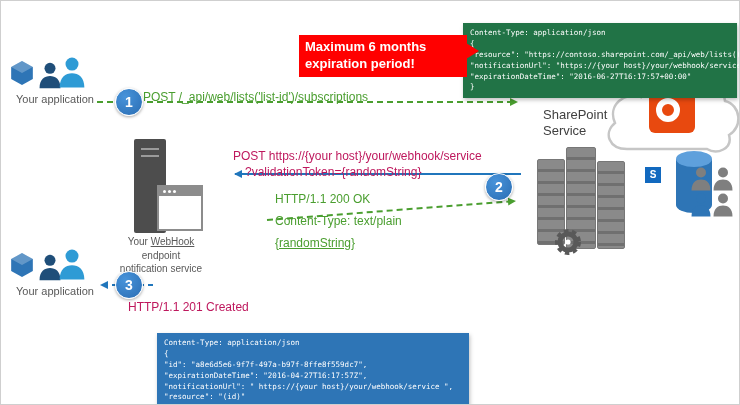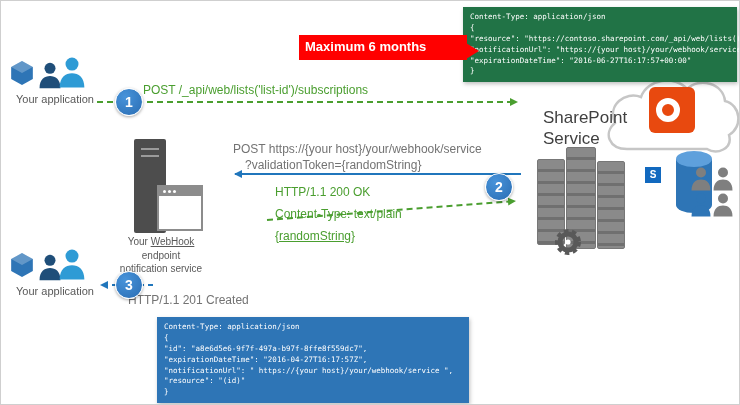--- a/index.html
+++ b/index.html
@@ -1,32 +1,32 @@
 <!DOCTYPE html>
 <html><head>
 <meta charset="utf-8">
 <style>
   html,body{margin:0;padding:0;background:#ffffff;}
   #canvas{position:relative;width:740px;height:405px;background:#fff;border:1px solid #cfcfcf;
           box-sizing:border-box;font-family:"Liberation Sans",sans-serif;overflow:hidden;}
   .abs{position:absolute;}
   svg.overlay{position:absolute;left:0;top:0;z-index:1;}
   .green-text{color:#4a9e2f;}
-  .blue-text{color:#737373;}
+  .blue-text{color:#be185d;}
   .u{text-decoration:underline;}
-  .step-label{position:absolute;font-size:12px;z-index:4;white-space:nowrap;}
+  .step-label{position:absolute;font-size:12px;z-index:4;white-space:nowrap;margin-top:7px;}
   
   .num{position:absolute;z-index:6;width:26px;height:26px;border-radius:50%;
        background:radial-gradient(circle at 35% 30%,#4793da,#2a6db3);
        border:1px solid #fff;box-shadow:0 1px 3px rgba(0,0,0,.35);
        color:#fff;font-size:14px;font-weight:bold;text-align:center;line-height:26px;}
   
   .code{position:absolute;z-index:5;color:#fff;font-family:"DejaVu Sans Mono",monospace;
         font-size:7.5px;line-height:1.45;padding:5px 7px;box-sizing:border-box;
-        box-shadow:1px 2px 4px rgba(0,0,0,.25);white-space:nowrap;}
+        box-shadow:1px 2px 4px rgba(0,0,0,.25);white-space:nowrap;margin-top:16px;}
   .code.green{left:462px;top:6px;width:274px;background:#217346;}
   .code.blue{left:156px;top:316px;width:312px;background:#2e75b6;}
   
   .callout{position:absolute;z-index:7;background:#ff0000;color:#fff;font-weight:bold;
            font-size:13px;line-height:1.3;text-align:left;padding:4px 6px;}
   #callout-expiration{left:298px;top:34px;width:156px;}
   #callout-respond{left:424px;top:238px;width:126px;}
   .tail-right{position:absolute;right:-12px;top:8px;width:0;height:0;
               border-left:13px solid #ff0000;border-top:8px solid transparent;border-bottom:8px solid transparent;}
   .tail-up{position:absolute;left:4px;top:-12px;width:0;height:0;
@@ -48,21 +48,21 @@
   .win-dot{position:absolute;top:3px;left:4px;width:3px;height:3px;background:#fff;border-radius:50%;
            box-shadow:5px 0 0 #fff,10px 0 0 #fff;}
   #webhook-label{position:absolute;left:94px;top:234px;width:132px;text-align:center;
                  font-size:10px;color:#595959;line-height:1.35;z-index:3;}
   
   #step2-request{left:232px;top:140px;font-size:12px;line-height:1.35;}
   #step2-request .ind{padding-left:12px;}
   #step2-response{left:274px;top:184px;font-size:12px;}
   #step2-response div{margin-bottom:8px;}
   
-  #sp-label{position:absolute;left:542px;top:106px;font-size:17px;color:#404040;line-height:1.25;z-index:4;}
+  #sp-label{position:absolute;left:542px;top:106px;font-size:13px;color:#404040;line-height:1.25;z-index:4;}
   .rack{position:absolute;border-radius:2px;z-index:2;border:1px solid #777;
         background:repeating-linear-gradient(to bottom,#8a8a8a 0 9px,#707070 9px 12px);}
   #rack1{left:536px;top:158px;width:26px;height:84px;}
   #rack2{left:565px;top:146px;width:28px;height:100px;}
   #rack3{left:596px;top:160px;width:26px;height:86px;}
   #sbadge{position:absolute;left:644px;top:166px;width:16px;height:16px;background:#1269bf;color:#fff;
           font-size:10px;font-weight:bold;text-align:center;line-height:16px;z-index:4;}
   #office{position:absolute;left:648px;top:86px;width:46px;height:46px;background:#e8490f;
           border-radius:6px;z-index:3;}
   #office .ring{position:absolute;left:7px;top:11px;width:24px;height:24px;border:6px solid #fff;
@@ -129,20 +129,21 @@
     <div class="code-line">Content-Type: application/json</div>
     <div class="code-line">{</div>
     <div class="code-line">"resource": "https://contoso.sharepoint.com/_api/web/lists((id))",</div>
     <div class="code-line">"notificationUrl": "https://{your host}/your/webhook/service ",</div>
     <div class="code-line">"expirationDateTime": "2016-06-27T16:17:57+00:00"</div>
     <div class="code-line">}</div>
   </div>
 
   <div class="callout" id="callout-expiration">
     <div>Maximum 6 months</div>
+    <div>expiration period!</div>
     <div class="tail-right"></div>
   </div>
 
   <div class="abs" id="tower">
     <div class="slit" style="top:9px"></div>
     <div class="slit" style="top:16px"></div>
   </div>
   <div class="abs" id="win">
     <div class="win-bar">
       <span class="win-dot"></span>

